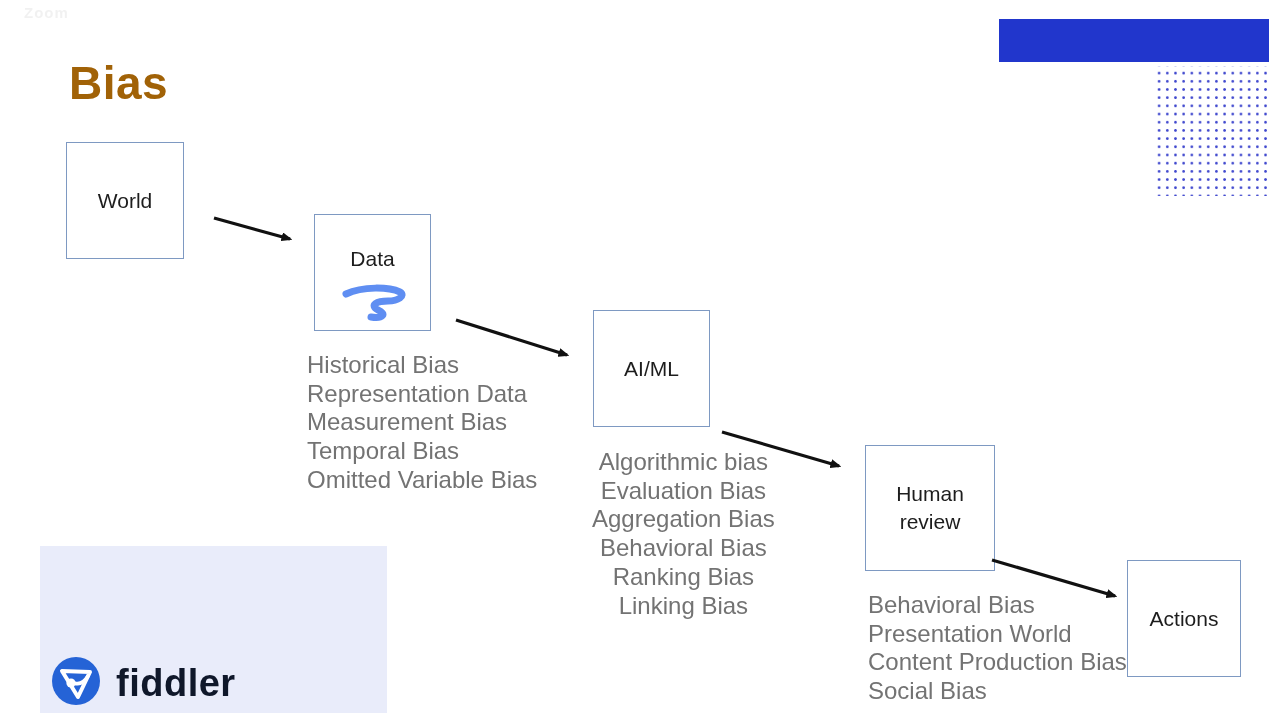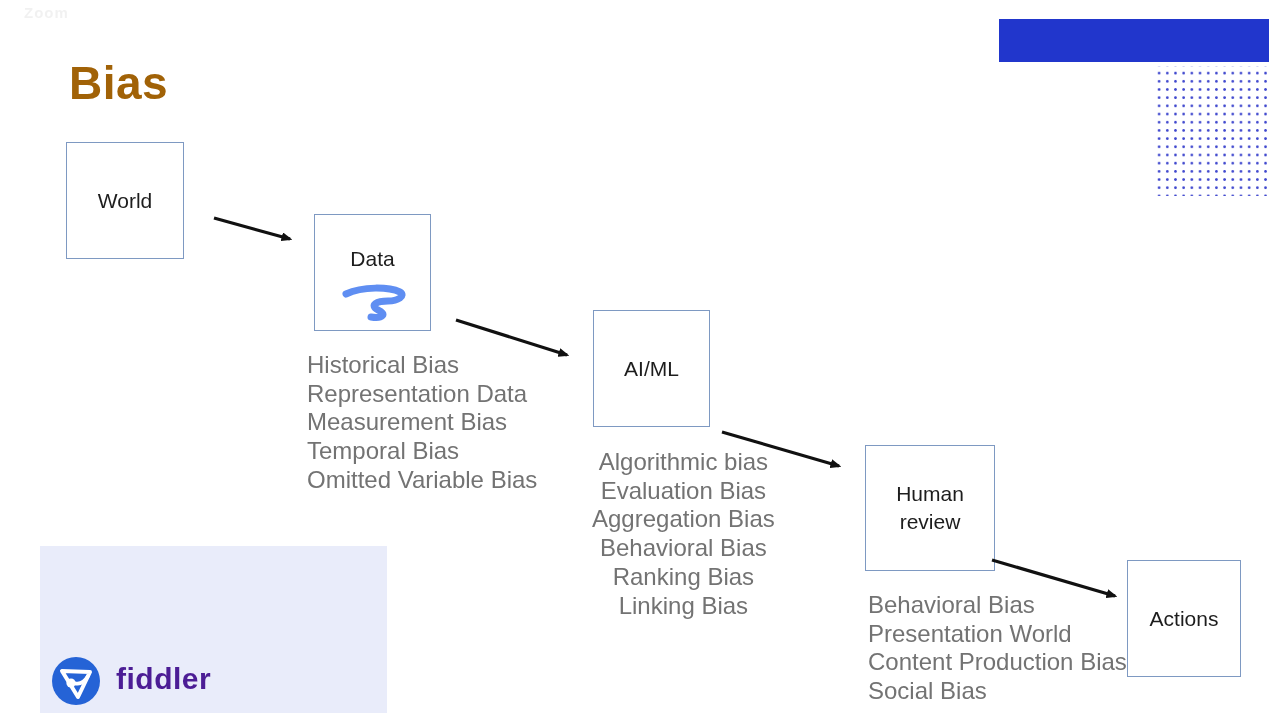--- a/index.html
+++ b/index.html
@@ -34,22 +34,22 @@
   #list-data{left:307px;top:351px;}
   #list-aiml{left:592px;top:448px;text-align:center;}
   #list-human{left:868px;top:591px;}
 
   
   #overlay{position:absolute;left:0;top:0;width:1269px;height:720px;pointer-events:none;}
 
   
   .brand-panel{position:absolute;left:40px;top:546px;width:347px;height:167px;background:#E9ECFA;}
   .brand-logo{position:absolute;left:52px;top:657px;width:48px;height:48px;}
-  .brand-name{position:absolute;left:116px;top:662px;font-size:30px;font-weight:bold;
-    color:#4c1d95;letter-spacing:0.5px;}
+  .brand-name{position:absolute;left:116px;top:662px;font-size:38px;font-weight:bold;
+    color:#0f172a;letter-spacing:0.5px;}
 </style>
 </head>
 <body>
 
 <div id="slide">
 
   <div class="watermark">Zoom</div>
 
   <div class="slide-title">Bias</div>
 

